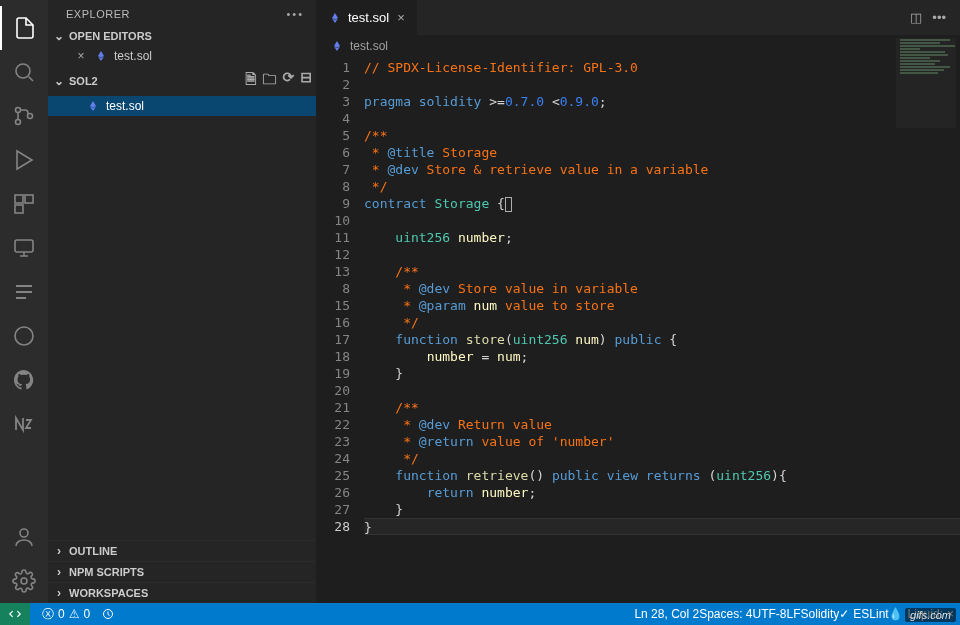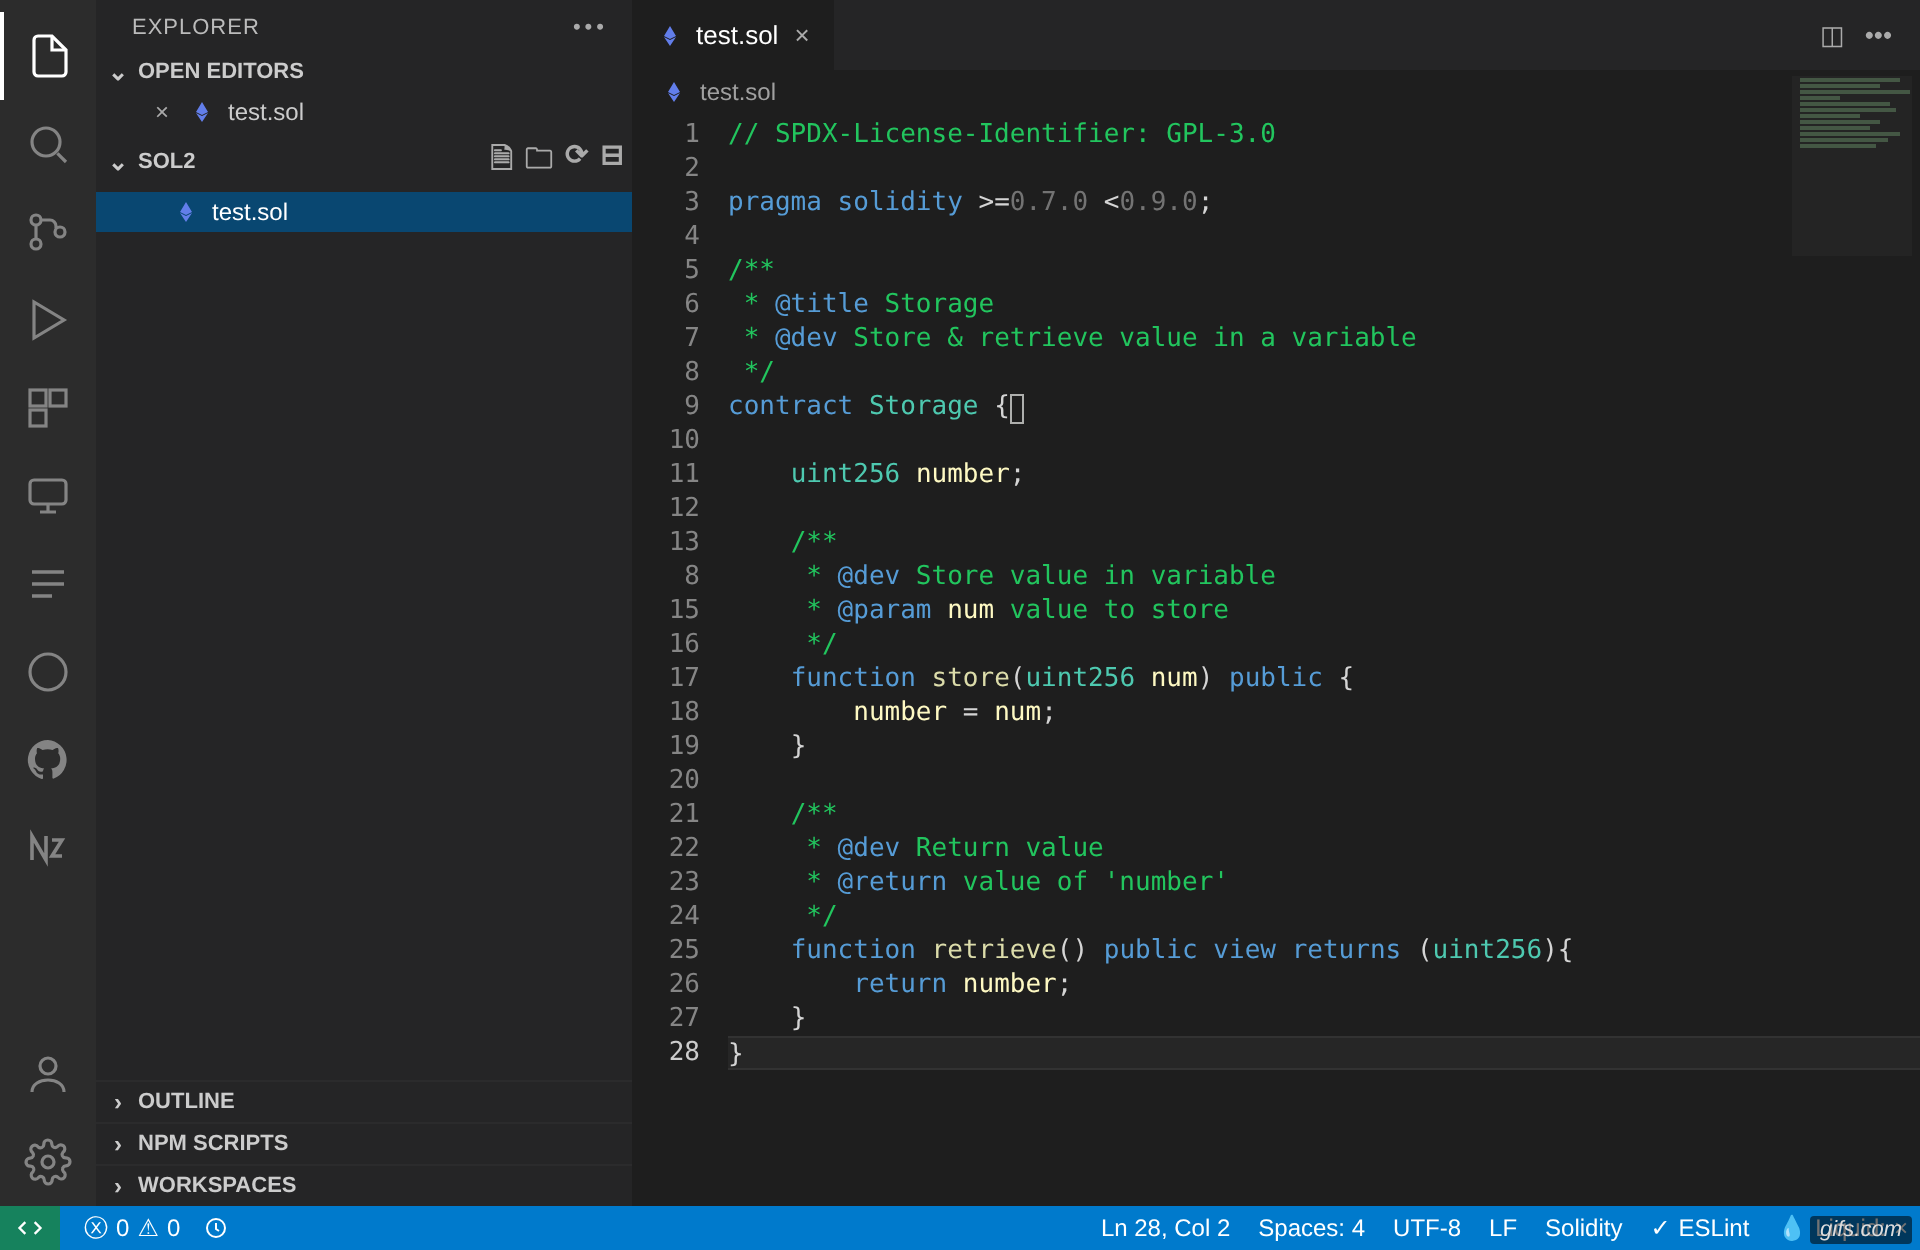--- a/index.html
+++ b/index.html
@@ -122,25 +122,25 @@
     line-height: 17px;
     padding-top: 2px;
     white-space: pre;
     color: #d4d4d4;
   }
   .code-line { height: 17px; }
   .gutter-line { height: 17px; }
   .cursor-highlight { background: rgba(255,255,255,0.04); border: 1px solid rgba(255,255,255,0.06); border-left: none; border-right: none; }
   .active-lnum { color: #cccccc; }
 
-  .tok-comment { color: #22c55e; }
+  .tok-comment { color: #f97316; }
   .tok-key { color: #569cd6; }
   .tok-fn { color: #dcdcaa; }
   .tok-type { color: #4ec9b0; }
-  .tok-num { color: #737373; margin-top: 24px; }
+  .tok-num { color: #3b82f6; margin-top: 24px; }
   .tok-param { color: #fef9c3; }
   .tok-punc { color: #d4d4d4; }
   .tok-tag { color: #569cd6; }
   .cursor-box { display: inline-block; border: 1px solid #aeafad; width: 7px; height: 15px; vertical-align: bottom; }
 
   .minimap {
     position: absolute; top: 38px; right: 4px;
     width: 60px; height: 90px;
     background: rgba(80,80,80,0.12);
     font-size: 2px; line-height: 2px;
@@ -157,21 +157,21 @@
     font-size: 12px;
     padding: 0 6px;
     gap: 12px;
   }
   .status-bar .remote {
     background: #16825d;
     margin: 0 0 0 -6px;
     height: 100%; width: 30px;
     display: flex; align-items: center; justify-content: center;
   }
-  .status-bar .right { margin-left: auto; display: flex; align-items: center; gap: 14px; }
+  .status-bar .right { margin-left: auto; display: flex; align-items: center; }
   .status-item { display: flex; align-items: center; gap: 4px; cursor: pointer; }
   .status-close { cursor: pointer; }
 
   .watermark {
     position: absolute; right: 4px; bottom: 3px;
     background: rgba(0,0,0,0.55); color: #dddddd;
     font-size: 11px; padding: 1px 5px;
     border-radius: 2px;
     font-style: italic;
   }

